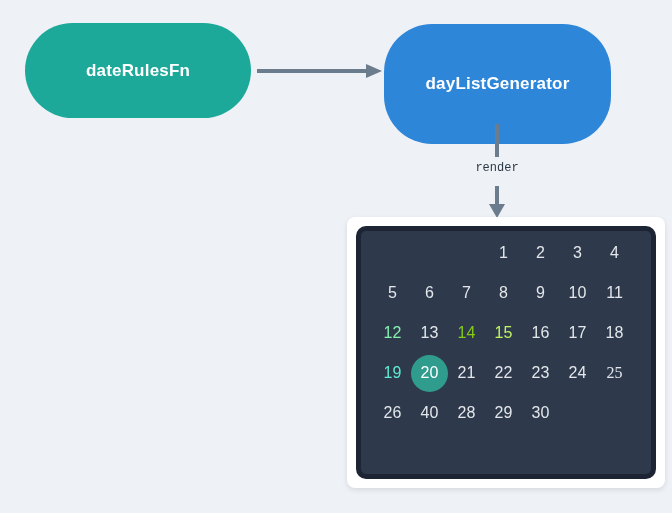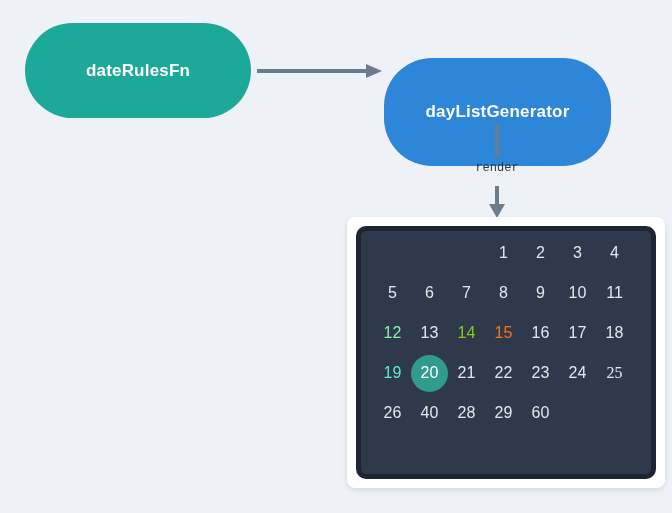--- a/index.html
+++ b/index.html
@@ -35,23 +35,22 @@
     left: 25px;
     top: 23px;
     width: 226px;
     height: 95px;
     background: #1ca99a;
   }
   .node-blue {
     left: 384px;
     top: 24px;
     width: 227px;
-    height: 108px;
+    height: 120px;
     background: #2e86d8;
-    margin-top: 34px;
   }
 
   
   svg.edges {
     position: absolute;
     left: 0;
     top: 0;
     pointer-events: none;
   }
   .edge-line {
@@ -185,21 +184,21 @@
           </div>
           <div class="cal-cell" style="color: #86efac;">
             <span class="day-num">12</span>
           </div>
           <div class="cal-cell" style="color: rgb(227, 231, 235);">
             <span class="day-num">13</span>
           </div>
           <div class="cal-cell" style="color: #84cc16;">
             <span class="day-num">14</span>
           </div>
-          <div class="cal-cell" style="color: #f97316;">
+          <div class="cal-cell" style="color: #bef264;">
             <span class="day-num">15</span>
           </div>
           <div class="cal-cell" style="color: rgb(227, 231, 235);">
             <span class="day-num">16</span>
           </div>
           <div class="cal-cell" style="color: rgb(227, 231, 235);">
             <span class="day-num">17</span>
           </div>
           <div class="cal-cell" style="color: rgb(227, 231, 235);">
             <span class="day-num">18</span>
@@ -231,19 +230,19 @@
           <div class="cal-cell" style="color: rgb(227, 231, 235);">
             <span class="day-num">40</span>
           </div>
           <div class="cal-cell" style="color: rgb(227, 231, 235);">
             <span class="day-num">28</span>
           </div>
           <div class="cal-cell" style="color: rgb(227, 231, 235);">
             <span class="day-num">29</span>
           </div>
           <div class="cal-cell" style="color: rgb(227, 231, 235);">
-            <span class="day-num">60</span>
+            <span class="day-num">30</span>
           </div>
         </div>
     </div>
   </div>
 
 </div>
 
 </body></html>

